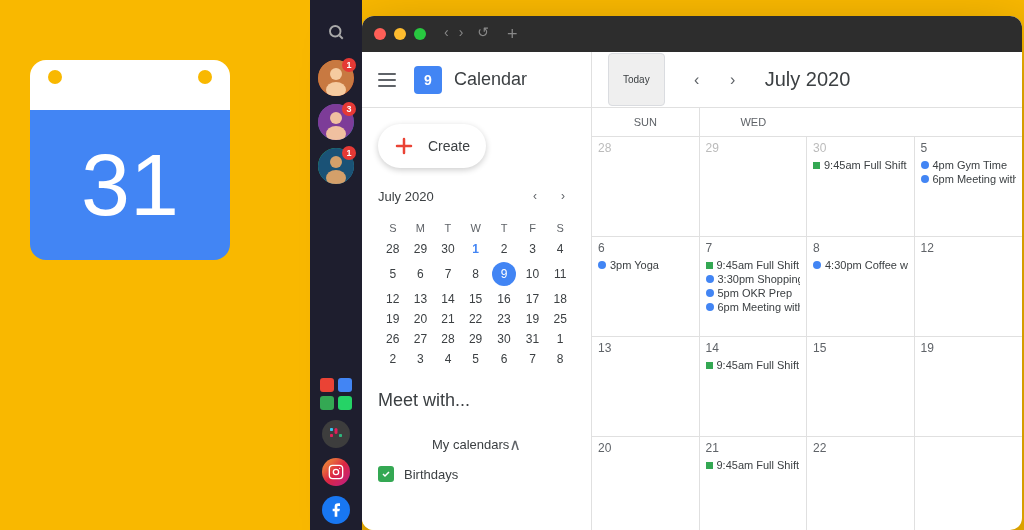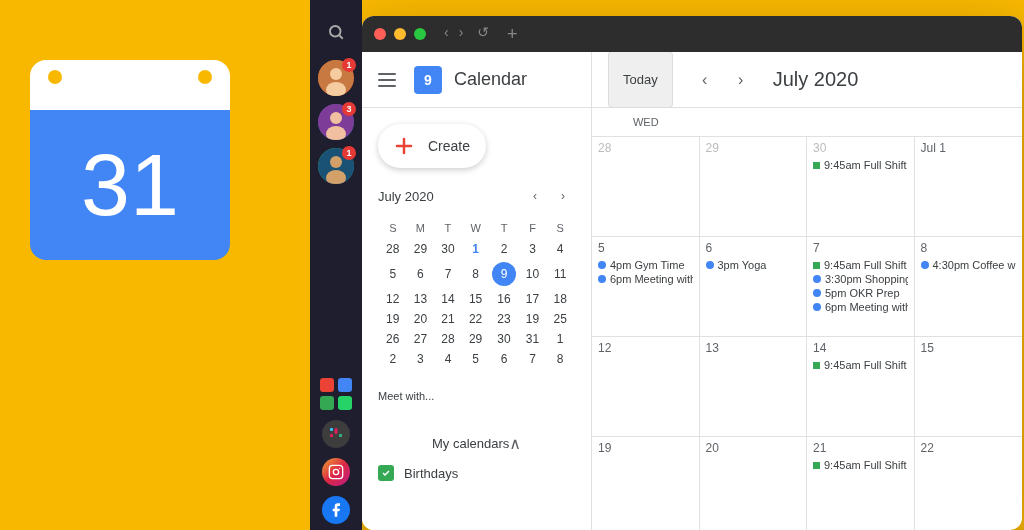--- a/index.html
+++ b/index.html
@@ -323,23 +323,23 @@
       margin: 0 auto;
     }
     .mini-day-selected {
       color: #4285F4;
       font-weight: bold;
     }
     .mini-day-other { color: #bbb; }
 
     .meet-section { padding: 12px 16px 8px; }
     .meet-label {
-      font-size: 11px;
+      font-size: 18px;
       color: #3c4043;
-      margin-bottom: 16px;
+      margin-bottom: 8px;
     }
     .meet-search {
       width: 100%;
       padding: 8px 12px;
       border: 1px solid #dadce0;
       border-radius: 4px;
       font-size: 13px;
       color: #80868b;
       outline: none;
       background: #f8f9fa;
@@ -385,21 +385,21 @@
       align-items: center;
       padding: 0 16px;
       gap: 16px;
       border-bottom: 1px solid #e0e0e0;
       flex-shrink: 0;
     }
     .today-btn {
       padding: 20px 14px;
       border: 1px solid #dadce0;
       border-radius: 4px;
-      font-size: 13px;
+      font-size: 10px;
       color: #3c4043;
       cursor: pointer;
       font-weight: 500;
       text-align: center;
     }
     .nav-btns { display: flex; gap: 4px; }
     .nav-btn {
       width: 32px;
       height: 32px;
       border-radius: 50%;
@@ -719,40 +719,38 @@
         <div class="nav-btns">
           <div class="nav-btn">‹</div>
           <div class="nav-btn">›</div>
         </div>
         <span class="cal-month-title">July 2020</span>
       </div>
 
       <div class="cal-grid-container">
 
         <div class="cal-grid-header">
+          <div class="cal-grid-header-cell">SUN</div>
           <div class="cal-grid-header-cell">WED</div>
         </div>
 
         <div class="cal-grid-body">
 
           <div class="cal-cell">
             <div class="cal-cell-date faded">28</div>
           </div>
           <div class="cal-cell">
             <div class="cal-cell-date faded">29</div>
           </div>
           <div class="cal-cell">
             <div class="cal-cell-date faded">30</div>
             <div class="cal-event">
               <div class="event-dot" style="background:#34A853; border-radius:0; width:7px; height:7px;"></div>
               <span class="event-text">9:45am Full Shift Tear</span>
             </div>
-          </div>
-          <div class="cal-cell">
-            <div class="cal-cell-date">Jul 1</div>
           </div>
 
           <div class="cal-cell">
             <div class="cal-cell-date">5</div>
             <div class="cal-event">
               <div class="event-dot event-dot-blue"></div>
               <span class="event-text">4pm Gym Time</span>
             </div>
             <div class="cal-event">
               <div class="event-dot event-dot-blue"></div>

